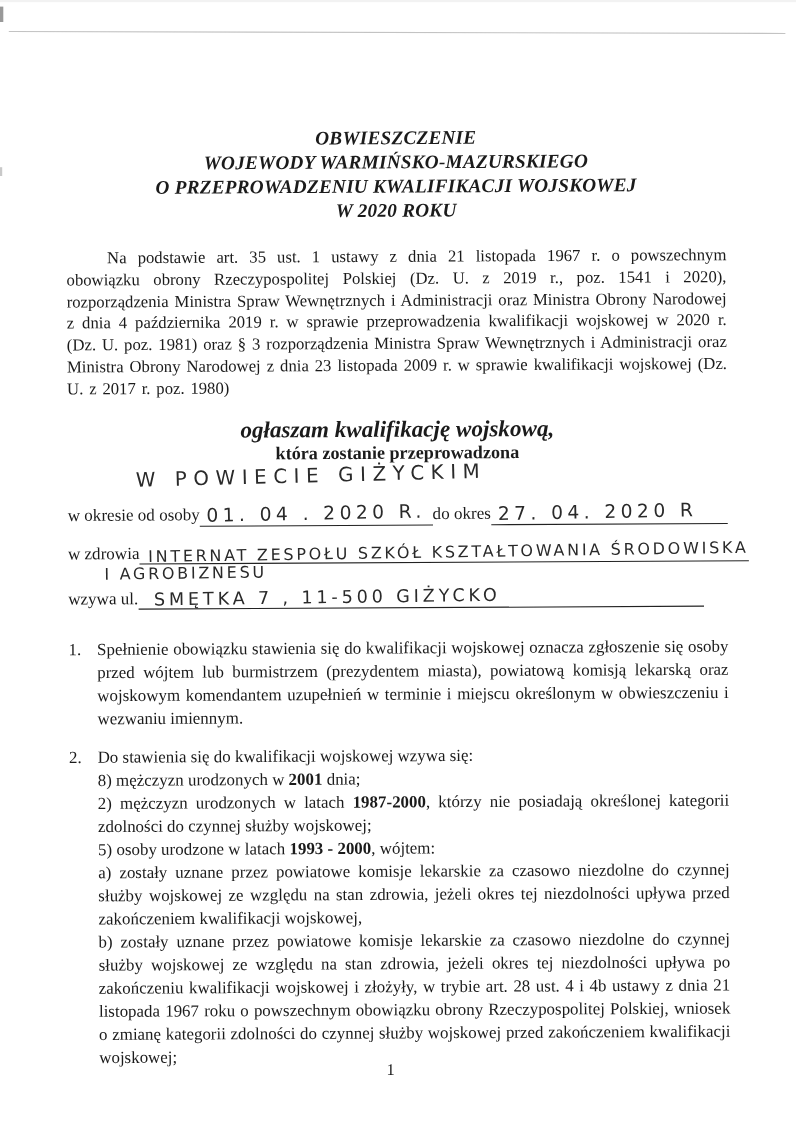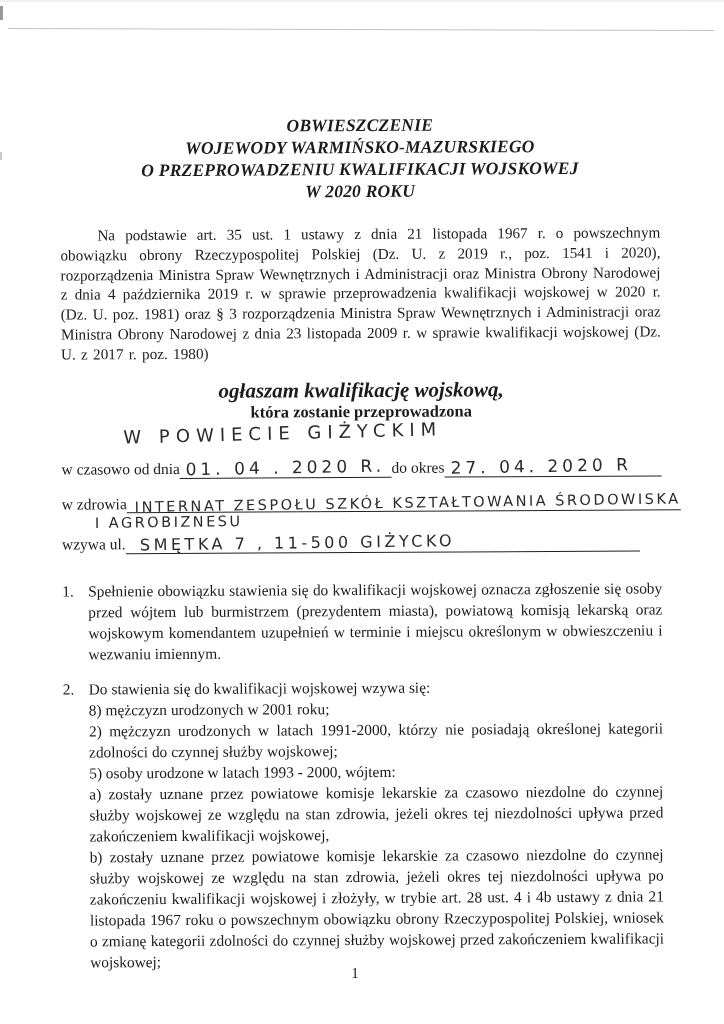--- a/index.html
+++ b/index.html
@@ -88,21 +88,21 @@
   
   .items{margin-top:26px;font-size:15.4px;line-height:21px;}
   .item{display:flex;margin-bottom:14px;}
   .item-number{width:26px;flex:none;}
   .item-body{flex:1;text-align:justify;}
   .subitem{text-align:justify;}
   .page-number{
     position:absolute;left:0;right:14px;bottom:44px;text-align:center;
     font-size:15px;font-family:"Liberation Serif", serif;color:var(--ink);
   }
-  b.yr{font-weight:normal;}
+  b.yr{font-weight:bold;}
 </style>
 </head>
 <body>
 
 <div class="page">
   <div class="scan-line"></div>
   <div class="edge-mark-1"></div>
   <div class="edge-mark-2"></div>
 
   <div class="content">
@@ -116,21 +116,21 @@
 
     <p class="intro">Na podstawie art. 35 ust. 1 ustawy z dnia 21 listopada 1967 r. o powszechnym obowiązku obrony Rzeczypospolitej Polskiej (Dz. U. z 2019 r., poz. 1541 i 2020), rozporządzenia Ministra Spraw Wewnętrznych i Administracji oraz Ministra Obrony Narodowej z dnia 4 października 2019 r. w sprawie przeprowadzenia kwalifikacji wojskowej w 2020 r.  (Dz. U. poz. 1981) oraz § 3 rozporządzenia Ministra Spraw Wewnętrznych i Administracji oraz Ministra Obrony Narodowej z dnia 23 listopada 2009 r. w sprawie kwalifikacji wojskowej (Dz. U. z 2017 r. poz. 1980)</p>
 
     <div class="announce">ogłaszam kwalifikację wojskową,</div>
     <div class="announce-sub">która zostanie przeprowadzona</div>
     <div>
       <span class="hand hand-powiat">W POWIECIE GIŻYCKIM</span>
     </div>
 
     <div class="fill-row row-period">
-      <span class="fill-label">w czasowo od dnia</span>
+      <span class="fill-label">w okresie od osoby</span>
       <span class="fill-line grow-1">
         <span class="hand hand-date">01. 04 . 2020 r.</span>
       </span>
       <span class="fill-label">do okres</span>
       <span class="fill-line grow-14">
         <span class="hand hand-date">27. 04. 2020 r</span>
       </span>
     </div>
 
     <div class="fill-row row-venue">
@@ -154,22 +154,22 @@
 
       <div class="item">
         <span class="item-number">1.</span>
         <div class="item-body">Spełnienie obowiązku stawienia się do kwalifikacji wojskowej oznacza zgłoszenie się osoby przed wójtem lub burmistrzem (prezydentem miasta), powiatową komisją lekarską oraz wojskowym komendantem uzupełnień w terminie i miejscu określonym w obwieszczeniu i wezwaniu imiennym.</div>
       </div>
 
       <div class="item">
         <span class="item-number">2.</span>
         <div class="item-body">
           <div>Do stawienia się do kwalifikacji wojskowej wzywa się:</div>
-          <div class="subitem"><span>8) mężczyzn urodzonych w </span><b class="yr">2001</b><span> roku;</span></div>
-          <div class="subitem"><span>2) mężczyzn urodzonych w latach </span><b class="yr">1991-2000</b><span>, którzy nie posiadają określonej kategorii zdolności do czynnej służby wojskowej;</span></div>
+          <div class="subitem"><span>8) mężczyzn urodzonych w </span><b class="yr">2001</b><span> dnia;</span></div>
+          <div class="subitem"><span>2) mężczyzn urodzonych w latach </span><b class="yr">1987-2000</b><span>, którzy nie posiadają określonej kategorii zdolności do czynnej służby wojskowej;</span></div>
           <div class="subitem"><span>5) osoby urodzone w latach </span><b class="yr">1993 - 2000</b><span>, wójtem:</span></div>
           <div class="subitem">a) zostały uznane przez powiatowe komisje lekarskie za czasowo niezdolne do czynnej służby wojskowej ze względu na stan zdrowia, jeżeli okres tej niezdolności upływa przed zakończeniem kwalifikacji wojskowej,</div>
           <div class="subitem">b) zostały uznane przez powiatowe komisje lekarskie za czasowo niezdolne do czynnej służby wojskowej ze względu na stan zdrowia, jeżeli okres tej niezdolności upływa po zakończeniu kwalifikacji wojskowej i złożyły, w trybie art. 28 ust. 4 i 4b ustawy z dnia 21 listopada 1967 roku o powszechnym obowiązku obrony Rzeczypospolitej Polskiej, wniosek o zmianę kategorii zdolności do czynnej służby wojskowej przed zakończeniem kwalifikacji wojskowej;</div>
         </div>
       </div>
 
     </div>
   </div>
 
   <div class="page-number">1</div>

